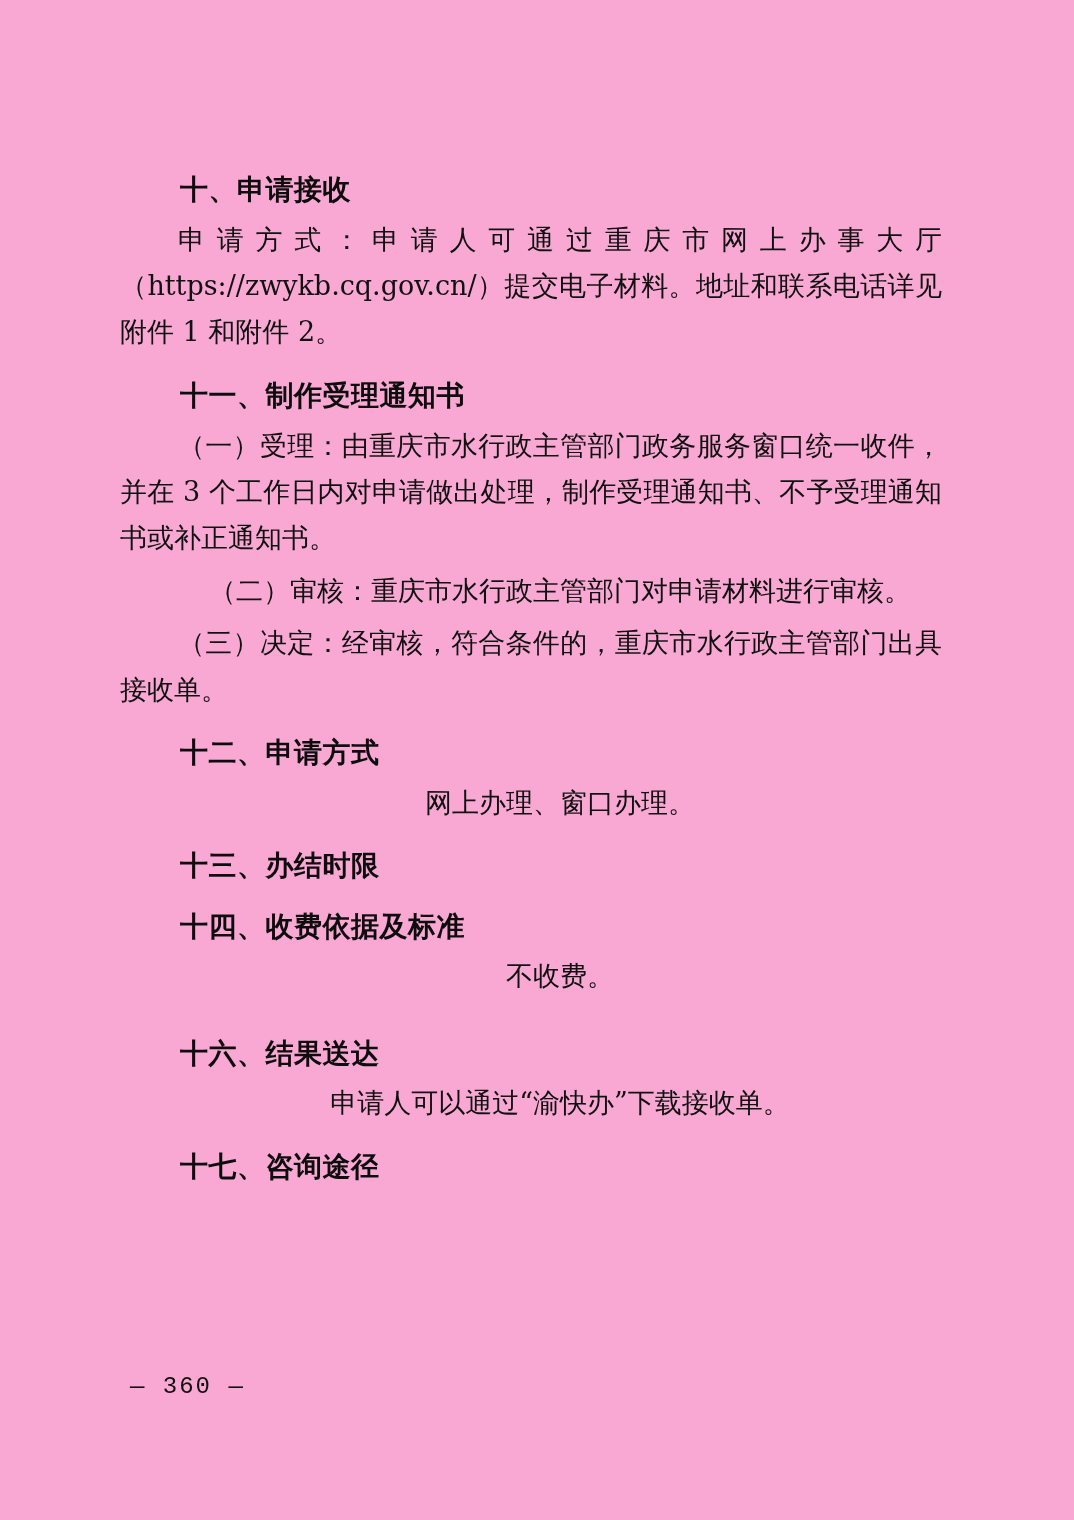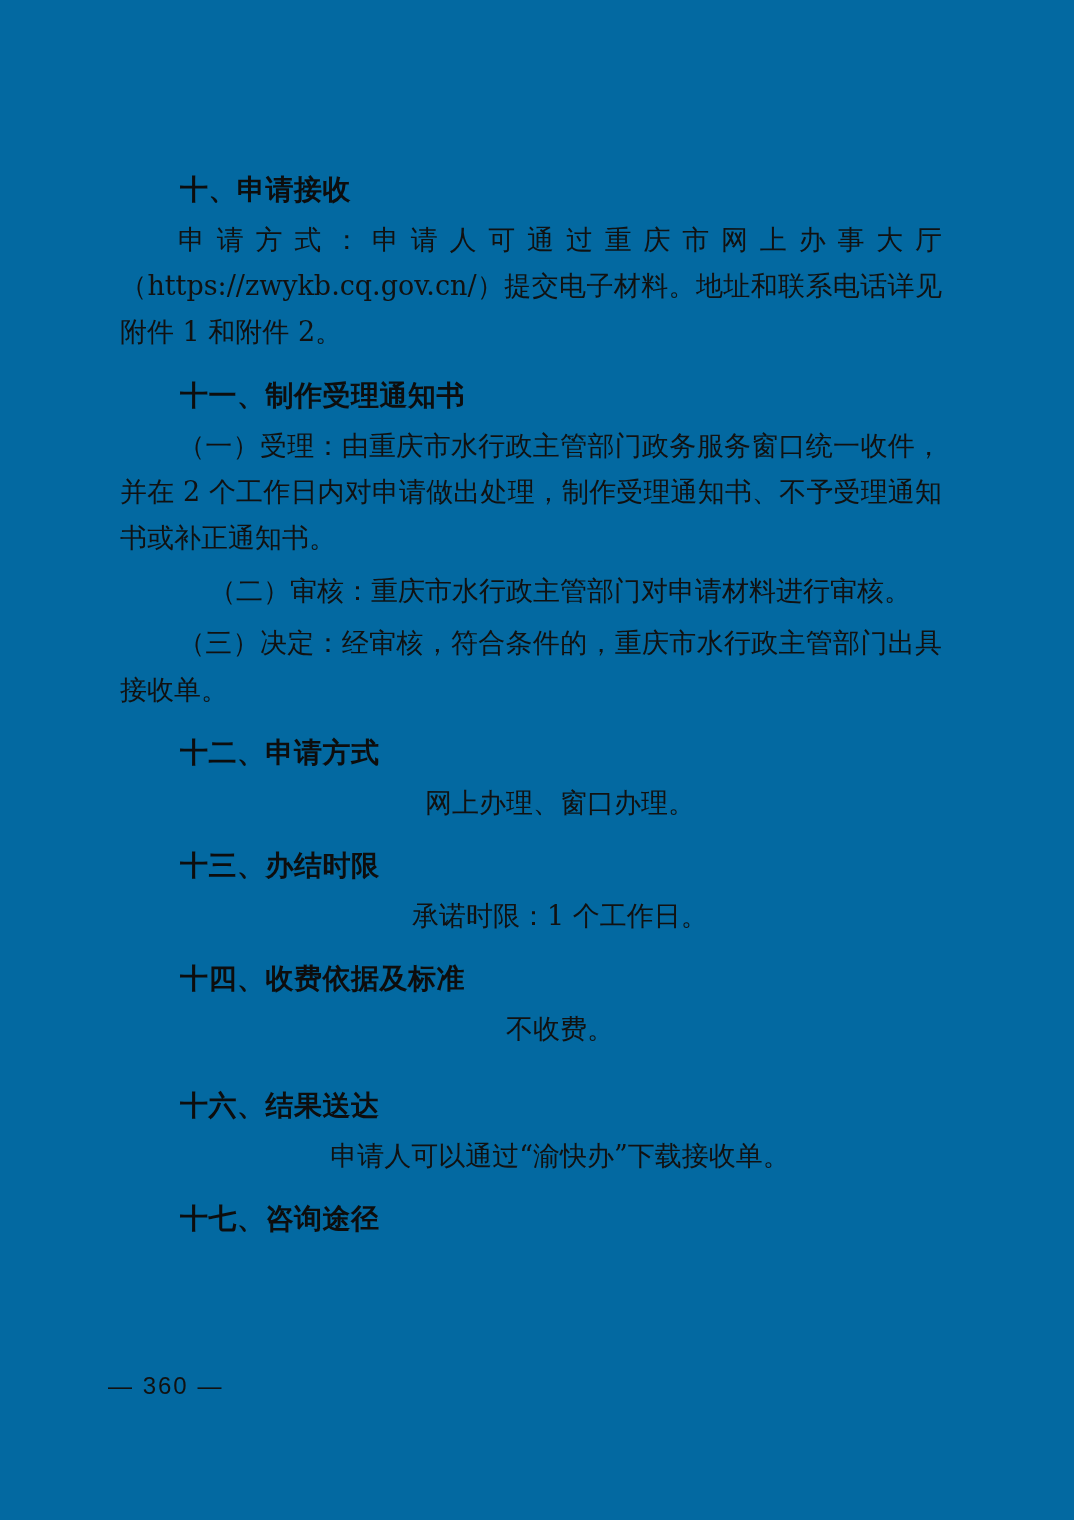--- a/index.html
+++ b/index.html
@@ -4,21 +4,21 @@
 <style>
   html, body {
     margin: 0;
     padding: 0;
     background: #ffffff;
   }
   .page {
     position: relative;
     width: 1074px;
     height: 1520px;
-    background: #0369a1;
+    background: #f9a8d4;
     margin: 0 auto;
     box-sizing: border-box;
     font-family: "DejaVu Serif", "Liberation Serif", serif;
     color: #000000;
     overflow: hidden;
   }
   .content {
     position: absolute;
     left: 120px;
     top: 170px;
@@ -44,58 +44,57 @@
     color: #111111;
   }
   .para.short {
     text-align: center;
   }
   .heading-gap {
     height: 14px;
   }
   .pagenum {
     position: absolute;
-    left: 108px;
+    left: 130px;
     bottom: 120px;
     font-size: 24px;
-    font-family: Liberation Sans, sans-serif;
+    font-family: Liberation Mono, monospace;
     letter-spacing: 2px;
     color: #111111;
   }
 </style>
 </head>
 <body>
 
 <div class="page">
 
   <div class="content">
 
     <div>
       <p class="heading">十、申请接收</p>
       <p class="para">申请方式：申请人可通过重庆市网上办事大厅（https://zwykb.cq.gov.cn/）提交电子材料。地址和联系电话详见附件 1 和附件 2。</p>
     </div>
     <div class="heading-gap"></div>
 
     <div>
       <p class="heading">十一、制作受理通知书</p>
-      <p class="para">（一）受理：由重庆市水行政主管部门政务服务窗口统一收件，并在 2 个工作日内对申请做出处理，制作受理通知书、不予受理通知书或补正通知书。</p>
+      <p class="para">（一）受理：由重庆市水行政主管部门政务服务窗口统一收件，并在 3 个工作日内对申请做出处理，制作受理通知书、不予受理通知书或补正通知书。</p>
       <p class="para short">（二）审核：重庆市水行政主管部门对申请材料进行审核。</p>
       <p class="para">（三）决定：经审核，符合条件的，重庆市水行政主管部门出具接收单。</p>
     </div>
     <div class="heading-gap"></div>
 
     <div>
       <p class="heading">十二、申请方式</p>
       <p class="para short">网上办理、窗口办理。</p>
     </div>
     <div class="heading-gap"></div>
 
     <div>
       <p class="heading">十三、办结时限</p>
-      <p class="para short">承诺时限：1 个工作日。</p>
     </div>
     <div class="heading-gap"></div>
 
     <div>
       <p class="heading">十四、收费依据及标准</p>
       <p class="para short">不收费。</p>
     </div>
     <div class="heading-gap"></div>
 
     <div class="heading-gap"></div>

